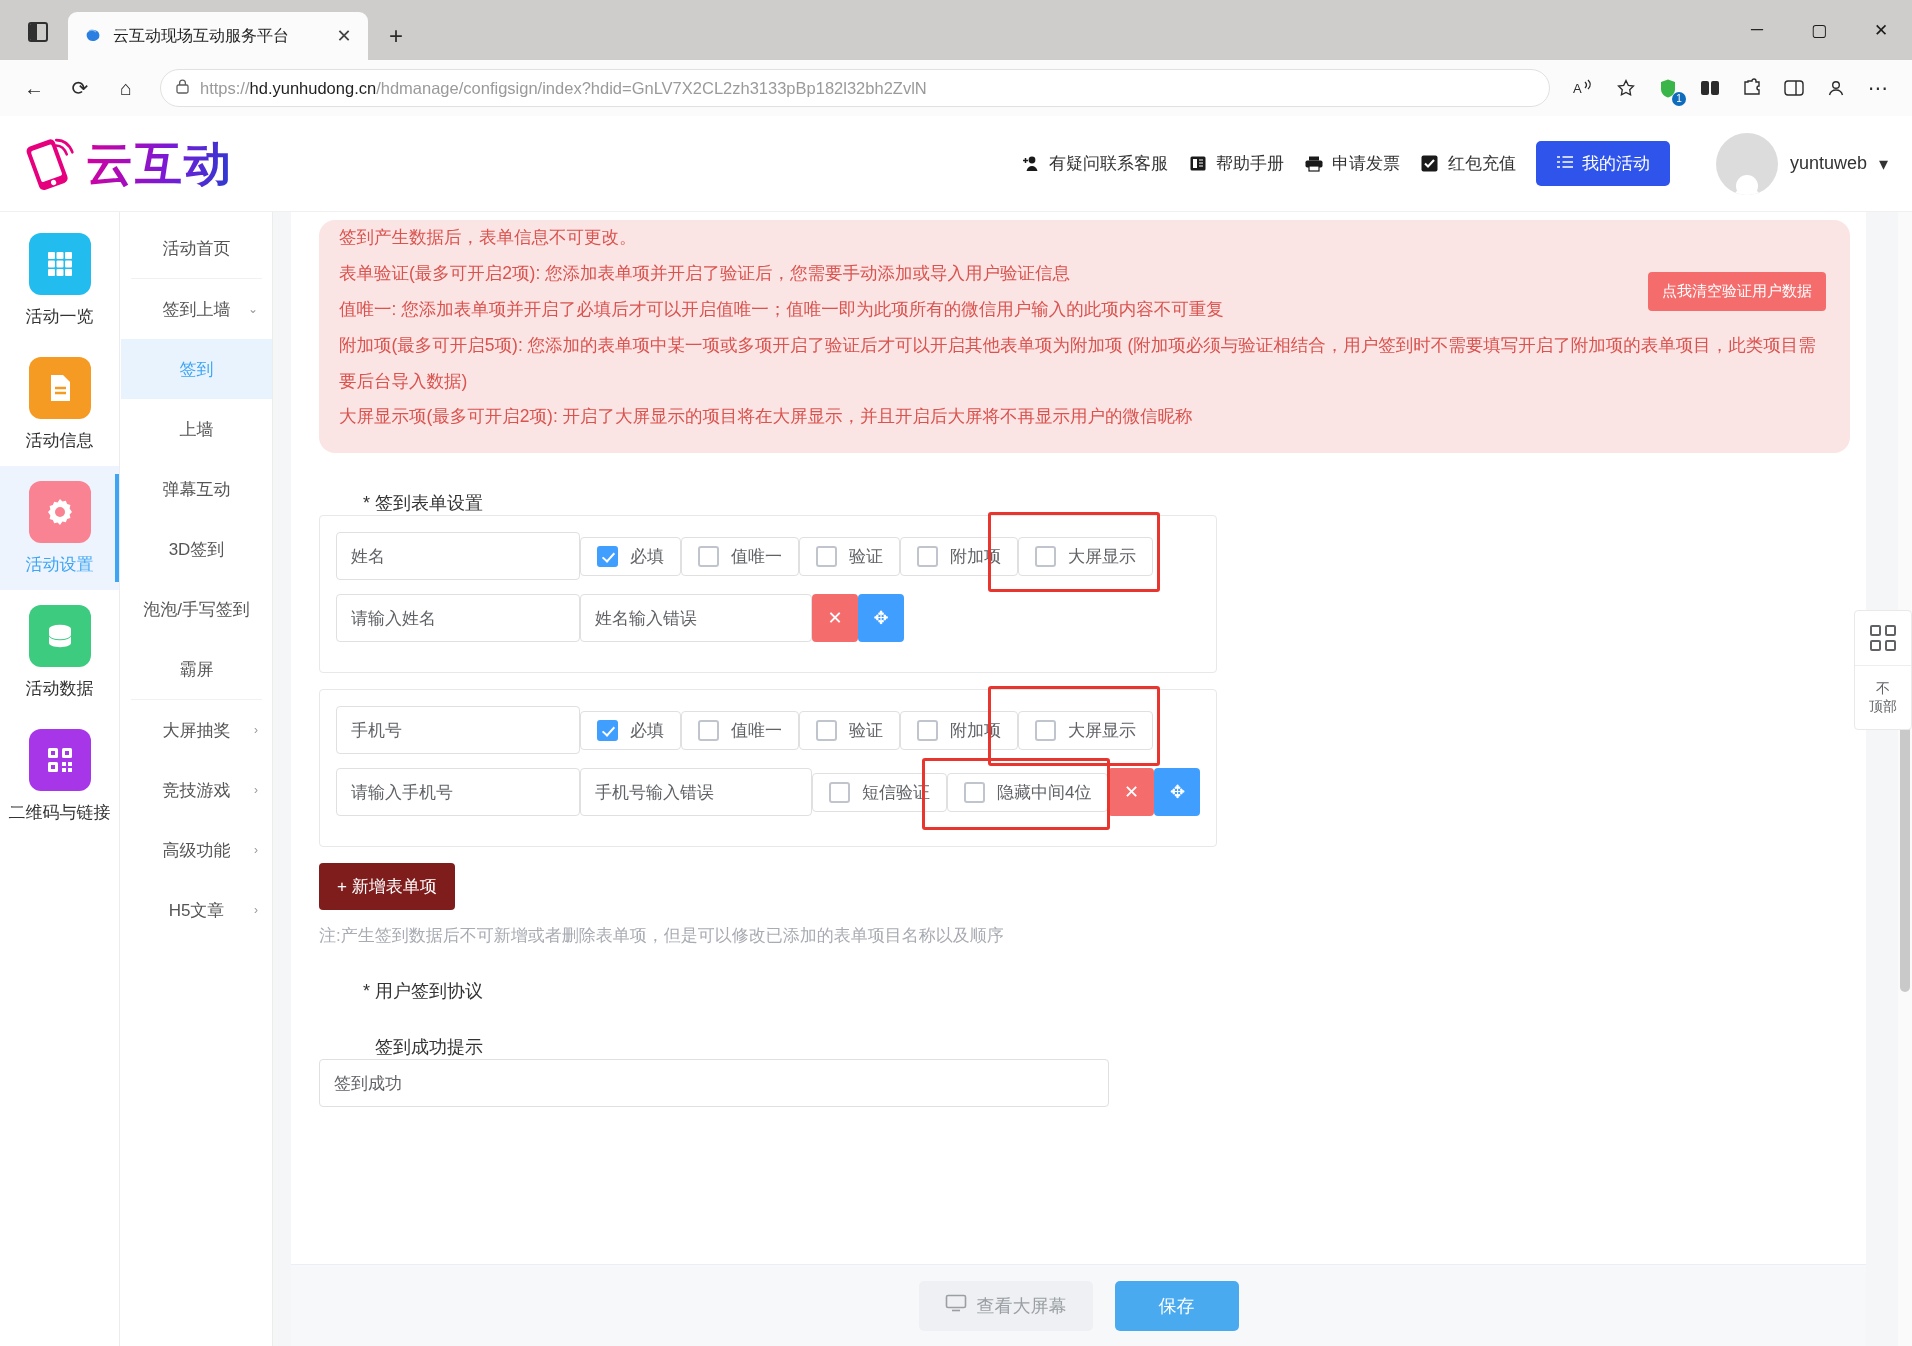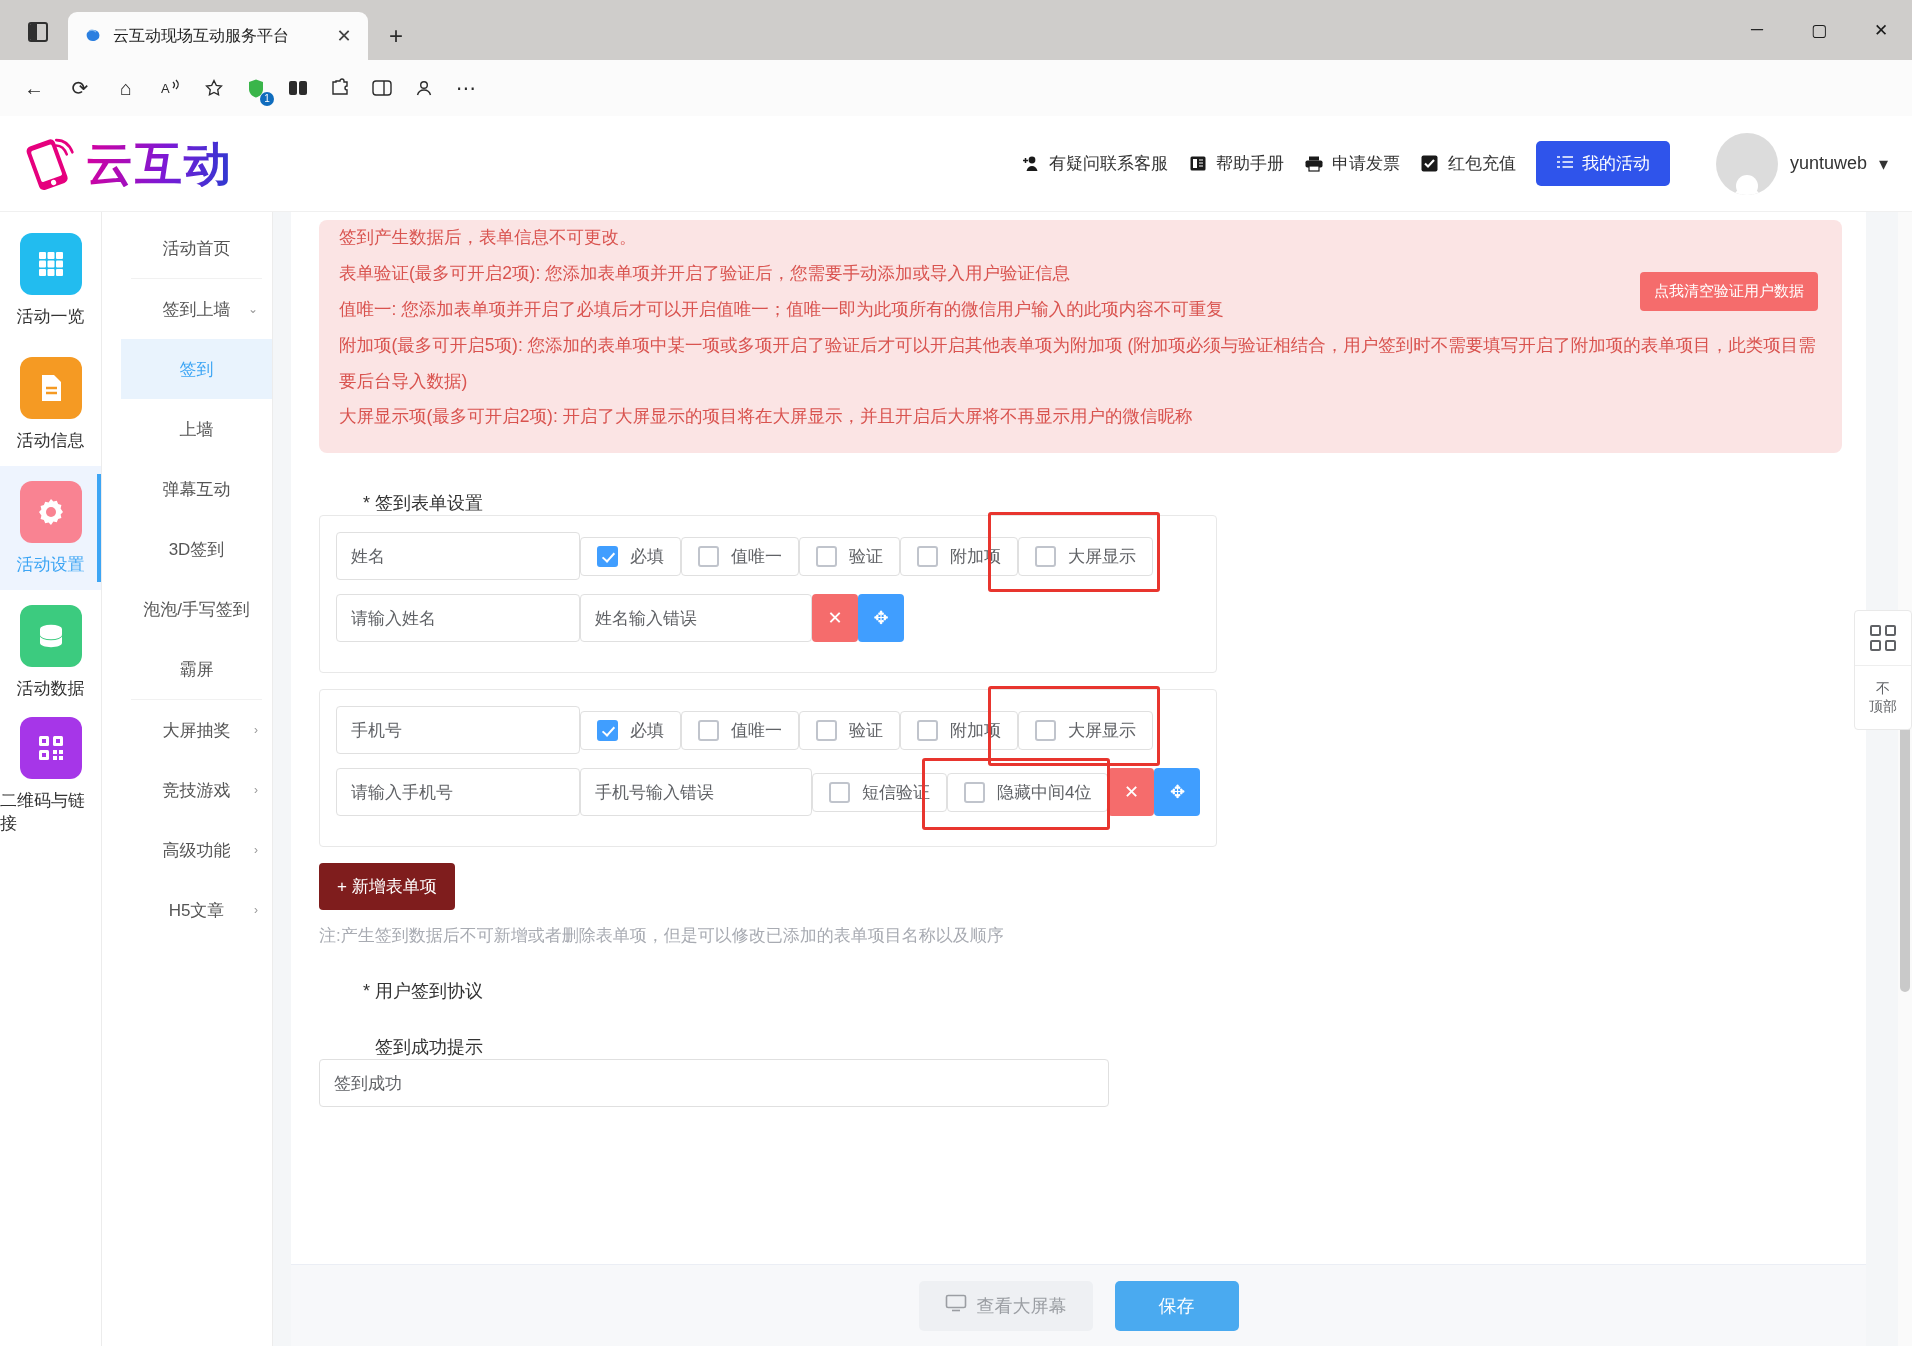--- a/index.html
+++ b/index.html
@@ -66,21 +66,21 @@
   .btn-myact {
     background:#2f54eb; color:#fff; font-size:17px; padding: 11px 20px; border-radius:5px;
     display:flex; align-items:center; gap:8px; white-space:nowrap;
   }
   .user-area { display:flex; align-items:center; gap:12px; margin-left: 26px; }
   .avatar { width:62px; height:62px; border-radius:50%; background:#dcdcdc; display:flex; align-items:flex-end; justify-content:center; overflow:hidden; }
   .avatar .head { width:22px;height:22px;border-radius:50%;background:#fff; margin-bottom:-2px; box-shadow: 0 16px 0 4px #fff;}
   .user-name { font-size:18px; color:#333; }
 
   .left-rail {
-    position:absolute; top:96px; left:0; bottom:0; width: 102px; background:#fff; z-index: 20;
+    position:absolute; top:96px; left:0; bottom:0; width: 120px; background:#fff; z-index: 20;
     border-right:1px solid #ececec; padding-top: 6px;
   }
   .rail-item { height: 124px; display:flex; flex-direction:column; align-items:center; justify-content:center; gap:10px; position:relative; }
   .rail-item.active { background:#eef4fe; }
   .rail-item.active:after { content:""; position:absolute; right:0; top:8px; bottom:8px; width:4px; background:#3da5f4; }
   .rail-icon { width:62px; height:62px; border-radius:12px; display:flex; align-items:center; justify-content:center; }
   .rail-label { font-size:17px; color:#333; }
   .rail-item.active .rail-label { color:#3da5f4; }
 
   .sub-menu {
@@ -92,21 +92,21 @@
   .sub-item.active { background:#e9f3fd; color:#3da5f4; }
   .sub-item .chev { position:absolute; right:14px; font-size:12px; color:#999; }
   .sub-sep { height:1px; background:#f1f1f1; margin:0 10px; }
 
   .content {
     position:absolute; top:96px; left:273px; right:0; bottom:0; background:#f4f6f8; overflow:hidden;
   }
   .content-inner { position:absolute; top:0; left:18px; right:46px; bottom:82px; background:#fff; padding: 0 0 0 0; overflow:hidden;}
 
   .notice {
-    margin: 8px 24px 0 28px; background:#fbe4e4; border-radius:8px; padding: 6px 20px 18px 20px; position:relative;
+    margin: 8px 16px 0 28px; background:#fbe4e4; border-radius:16px; padding: 6px 20px 18px 20px; position:relative;
   }
   .notice p { color:#d9534f; font-size:17.5px; line-height:2.05; }
   .notice p.clipped { margin-top: -6px; }
   .btn-clear {
     position:absolute; right: 24px; top: 52px; background:#f56c6c; color:#fff; font-size:15px;
     padding: 10px 14px; border-radius:4px; white-space:nowrap;
   }
 
   .form-area { padding: 24px 28px 0 28px; }
   .form-row { display:flex; align-items:flex-start; margin-bottom: 18px; flex-direction: column; }
@@ -186,20 +186,29 @@
       <div class="win-btn">─</div>
       <div class="win-btn">▢</div>
       <div class="win-btn close">✕</div>
     </div>
   </div>
 
   <div class="navbar">
     <div class="nav-ico">←</div>
     <div class="nav-ico">⟳</div>
     <div class="nav-ico">⌂</div>
+    <div class="omnibox">
+      <span class="lock">
+        <svg width="15" height="17" viewBox="0 0 15 17">
+            <rect x="2" y="7" width="11" height="8" rx="1.5" stroke="#5e5e5e" stroke-width="1.3" fill="none"></rect>
+            <path d="M4.6 7V5a2.9 2.9 0 0 1 5.8 0v2" stroke="#5e5e5e" stroke-width="1.3" fill="none"></path>
+          </svg>
+      </span>
+      <span class="url"><span>https://</span><b>hd.yunhudong.cn</b><span>/hdmanage/configsign/index?hdid=GnLV7X2CL2zh3133pBp182l32bh2ZvlN</span></span>
+    </div>
     <div class="nav-right">
       <div class="nav-ico">
         <svg width="22" height="18" viewBox="0 0 22 18">
             <text x="0" y="14" font-size="13" font-family="Liberation Sans" fill="#2b2b2b">A</text>
             <path d="M12 9c2-2 2-4 0-6M15 10c3-3 3-6 0-9" stroke="#2b2b2b" stroke-width="1.3" fill="none"></path>
           </svg>
       </div>
       <div class="nav-ico badge-dot">
         <svg width="20" height="20" viewBox="0 0 20 20">
             <path d="M10 2.5l2.3 4.8 5.2.7-3.8 3.7.9 5.2-4.6-2.5-4.6 2.5.9-5.2L2.5 8l5.2-.7z" stroke="#2b2b2b" stroke-width="1.3" fill="none"></path>

